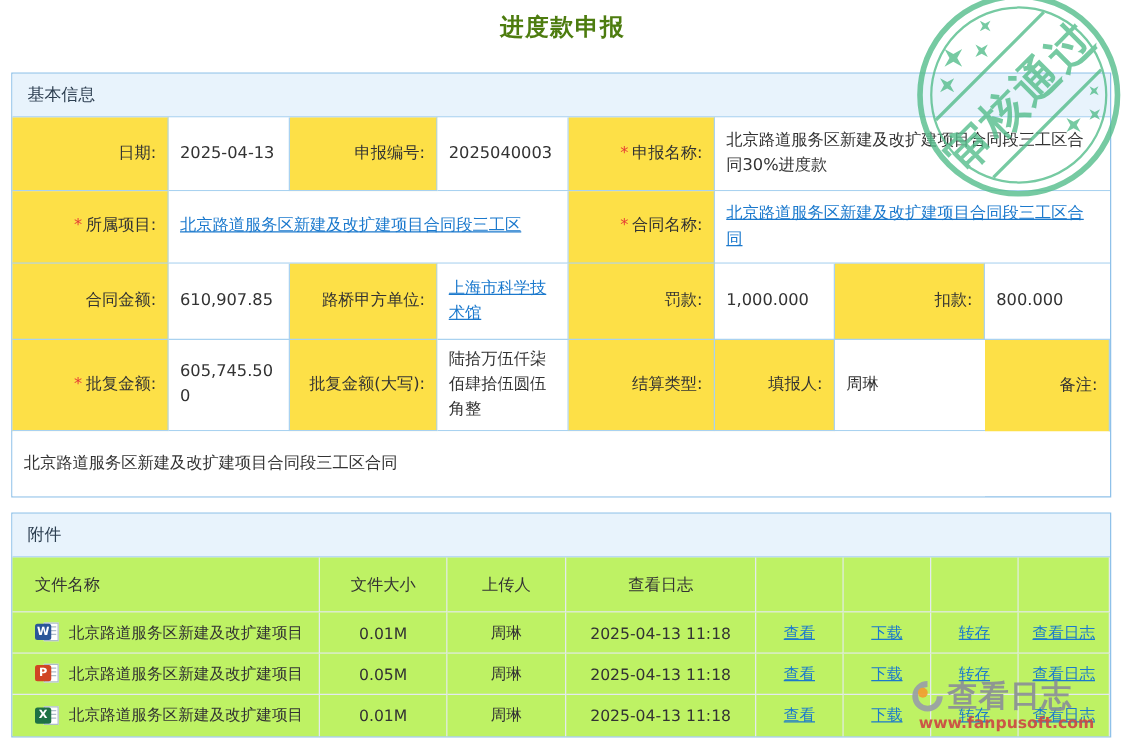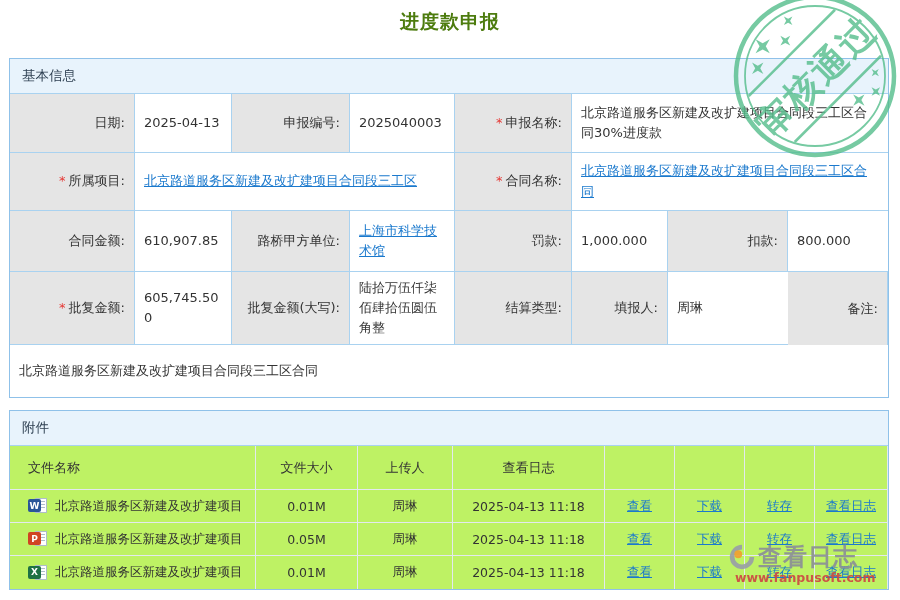--- a/index.html
+++ b/index.html
@@ -20,21 +20,21 @@
   .section-header{
     background:#e8f3fc;padding:8px 12px;font-size:13.5px;color:#2c3e50;
     border-bottom:1px solid #a9d2f0;
   }
   
   .form-grid{display:grid;grid-template-columns:125px 97px 118px 105px 117px 96px 120px 100px}
   .fcell{
     border-right:1px solid #a9d2f0;border-bottom:1px solid #a9d2f0;box-sizing:border-box;
     display:flex;align-items:center;padding:6px 9px;font-size:13px;line-height:1.55;
   }
-  .flabel{background:#e5e5e5;justify-content:flex-end;text-align:left}
+  .flabel{background:#fde047;justify-content:flex-end;text-align:left}
   .fvalue{background:#fff;word-break:break-all}
   .sp3{grid-column:span 3}
   .sp7{grid-column:span 7}
   .nr{border-right:none}
   .nb{border-bottom:none}
   .r1{min-height:59px}.r2{min-height:58px}.r3{min-height:61px}.r4{min-height:67px}.r5{min-height:52px}
   .req{color:#e53935;margin-right:3px}
   a.lnk{color:#1b79cd;text-decoration:underline;cursor:pointer;word-break:break-all}
   
   .attach-grid{display:grid;grid-template-columns:246px 102px 95px 152px 70px 70px 70px 73px}

